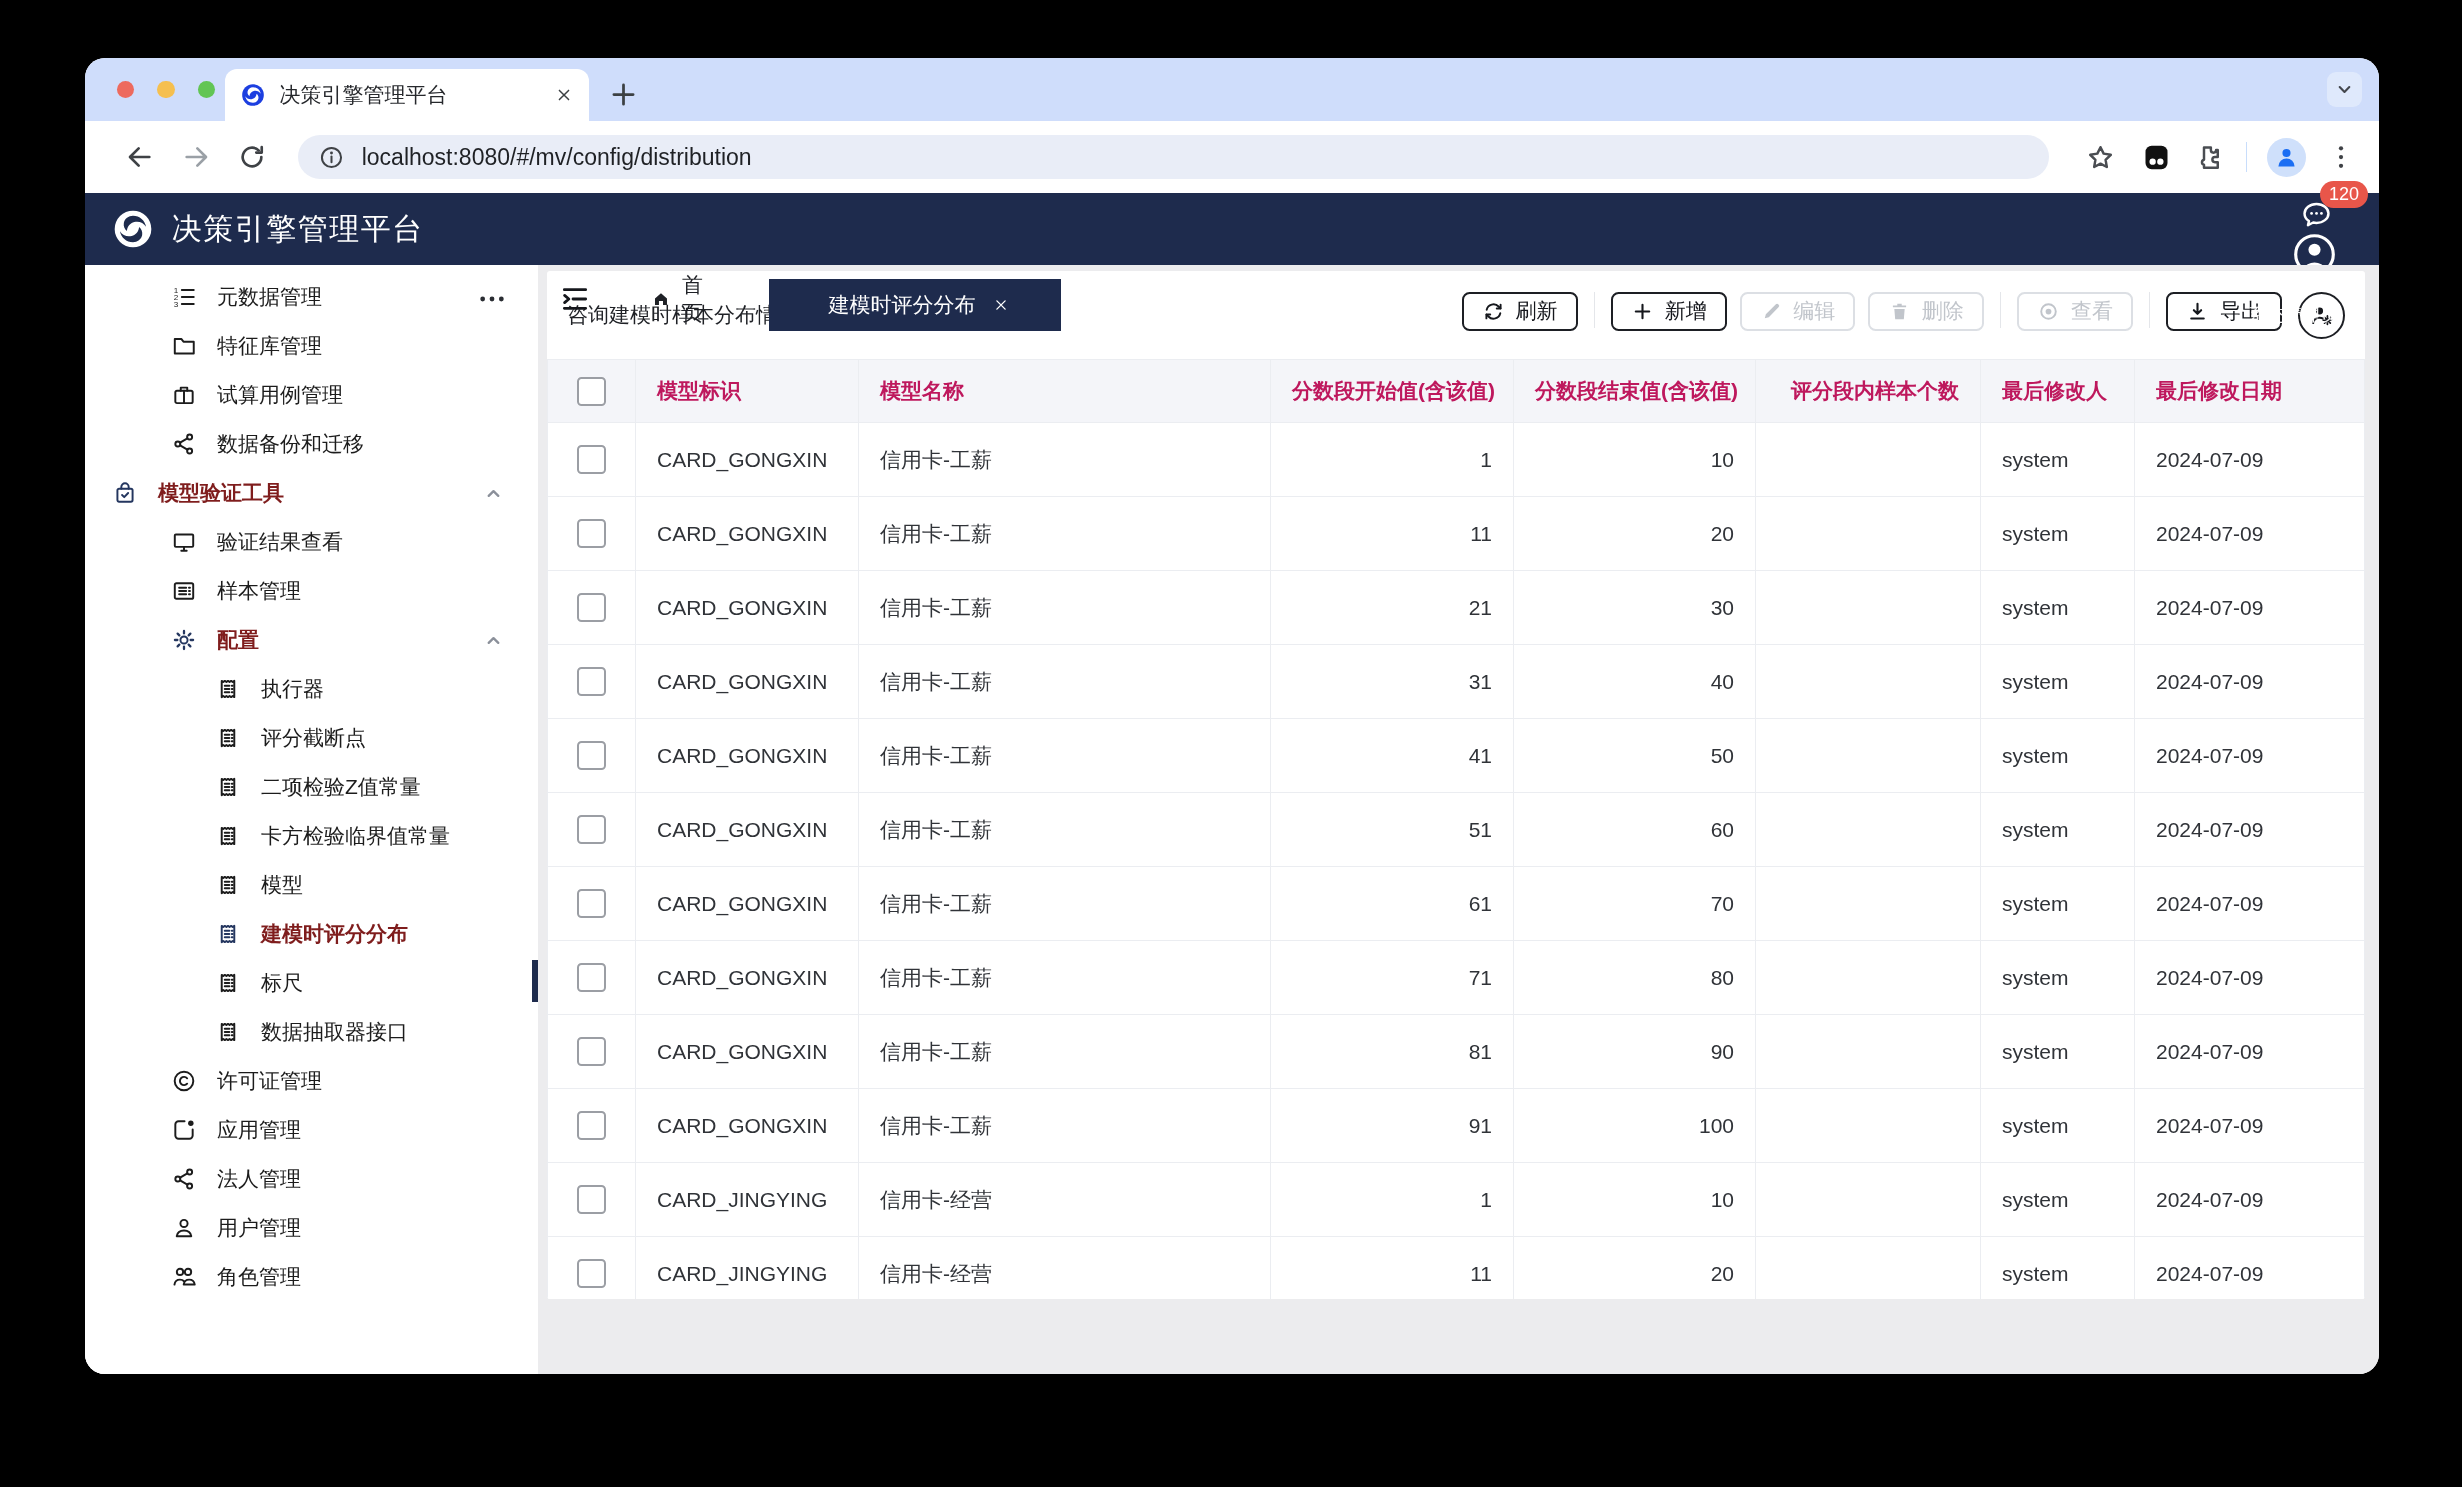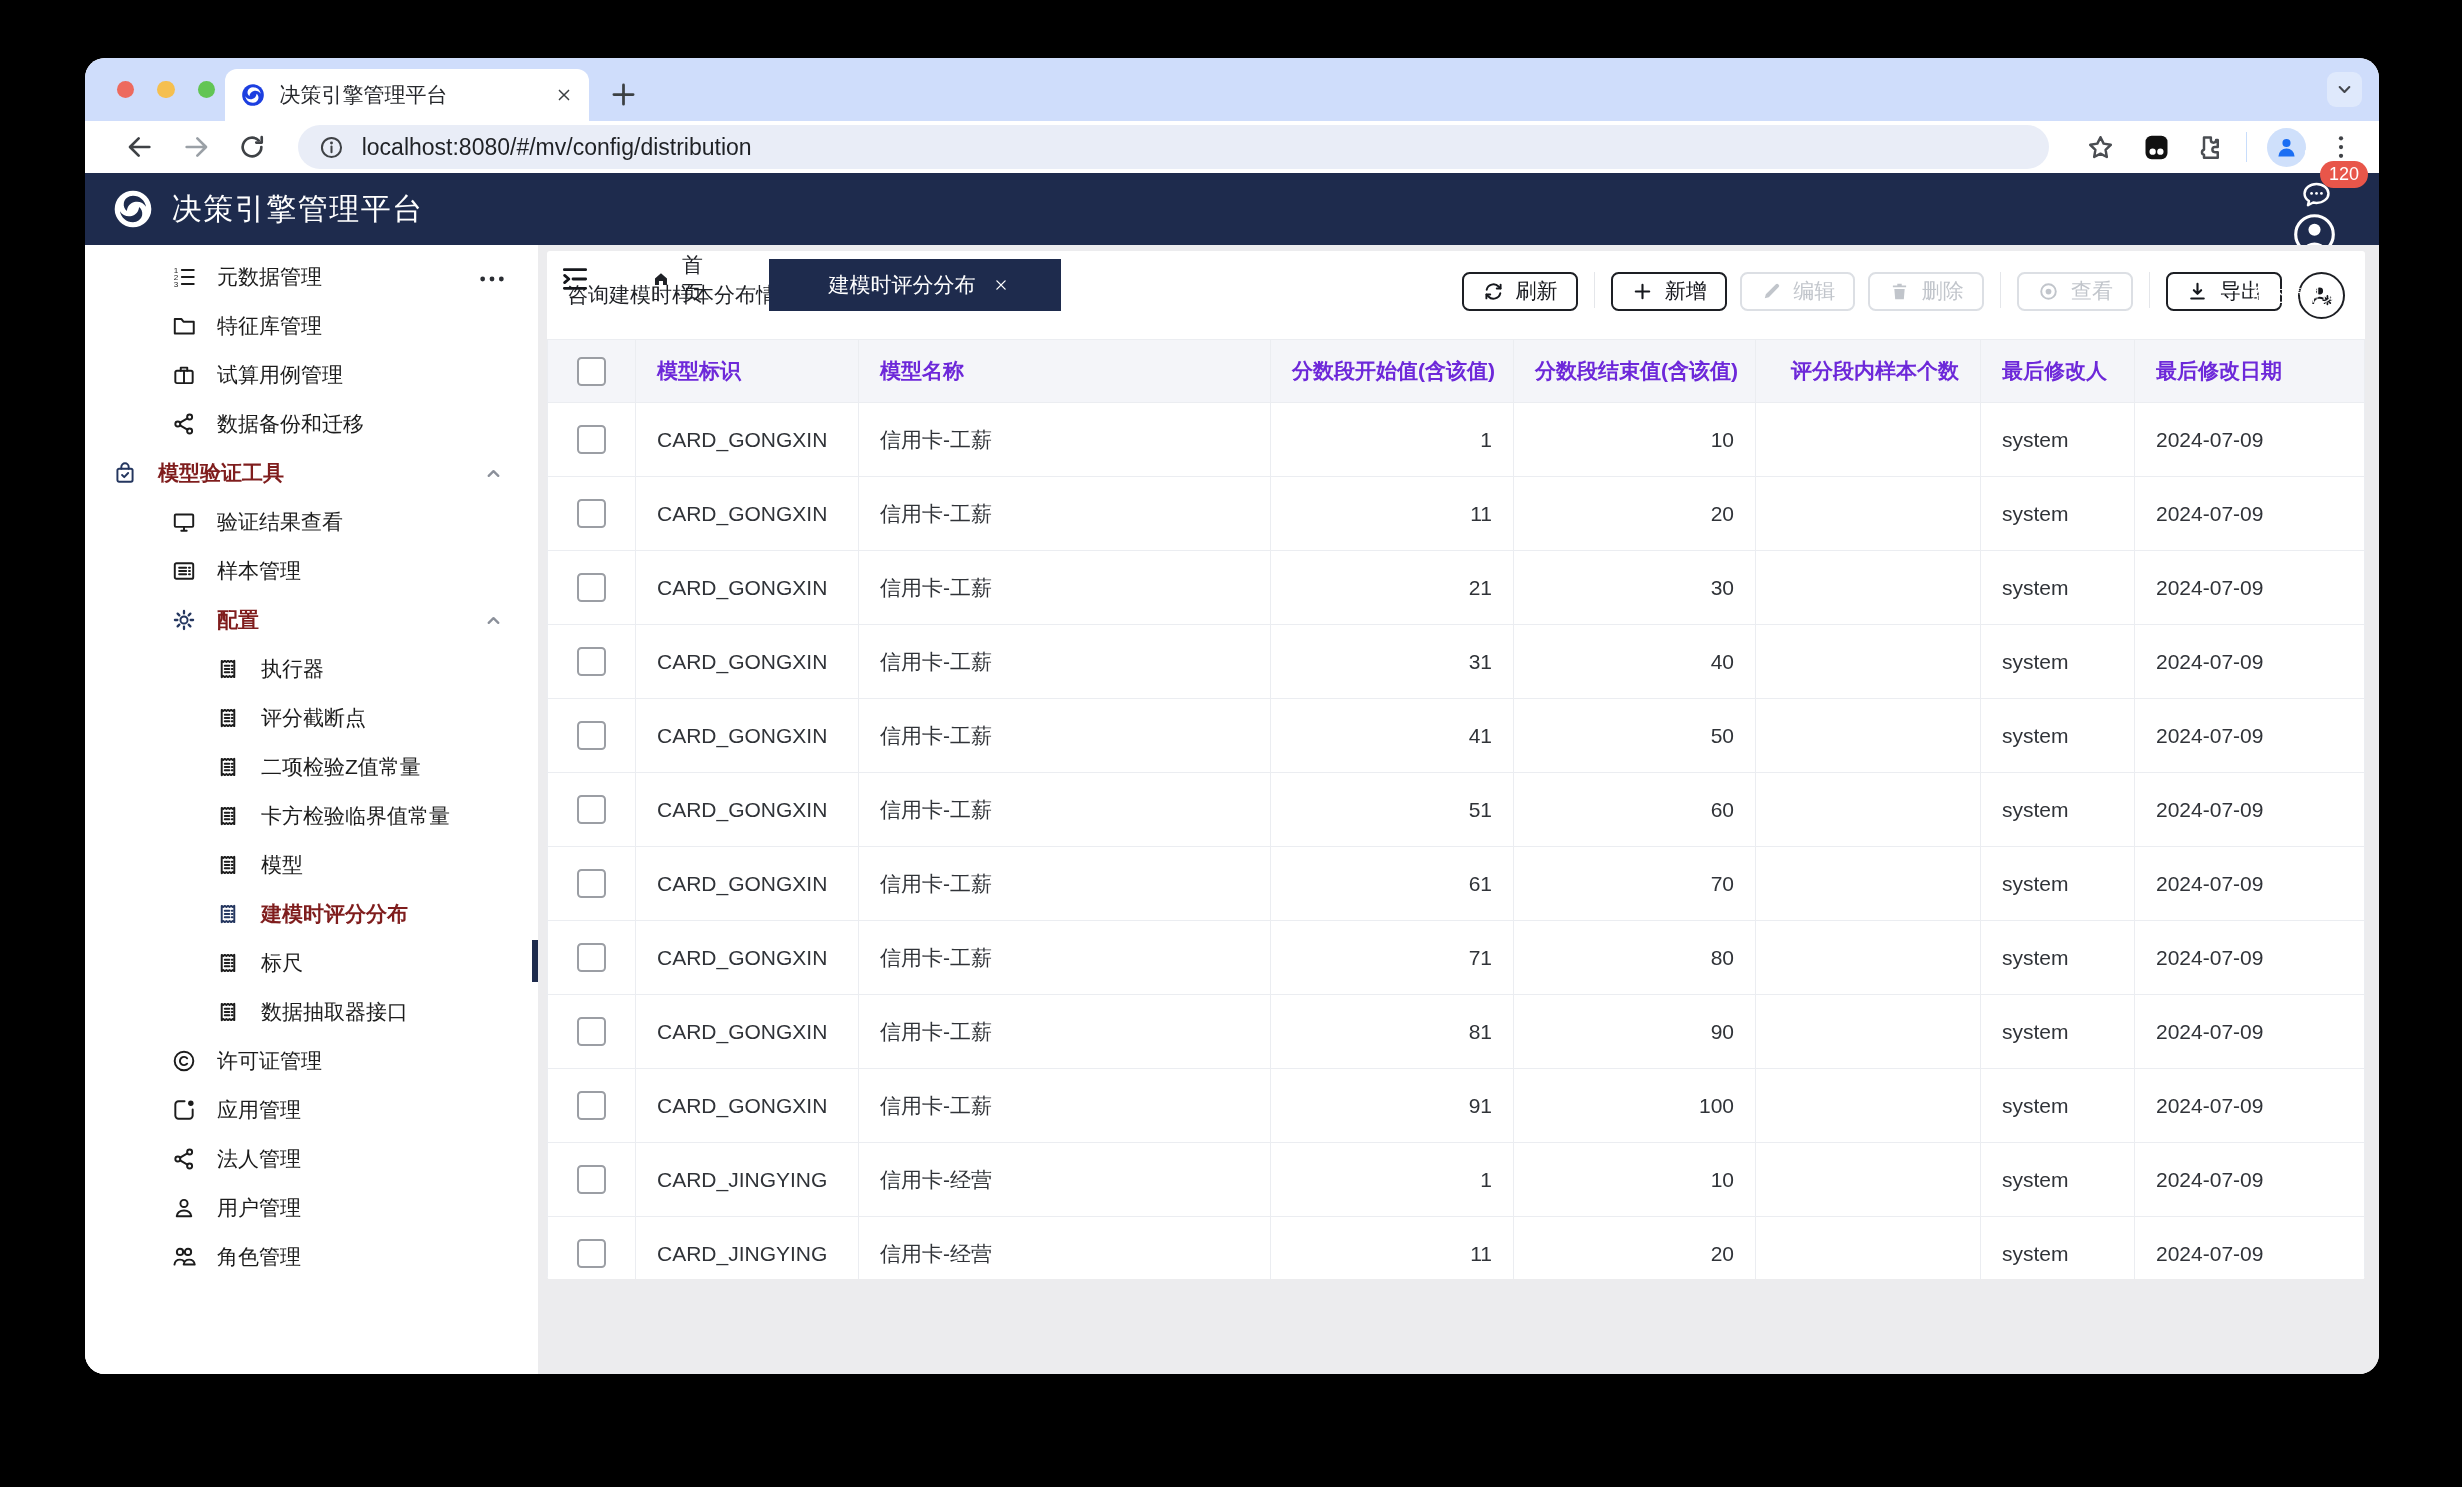--- a/index.html
+++ b/index.html
@@ -14,21 +14,21 @@
   .light.r{background:#ed6a5e;} .light.y{background:#f5bf4f;} .light.g{background:#62c554;}
   .btab{position:absolute;left:140px;top:11.4px;width:364px;height:52px;background:#fff;border-radius:12px 12px 0 0;display:flex;align-items:center;padding:0 15px;box-sizing:border-box;}
   .btab .fav{width:26px;height:26px;color:#1d3fe0;flex:none;}
   .btab .t{font-size:21px;color:#26282c;margin-left:13.6px;flex:1;white-space:nowrap;overflow:hidden;}
   .btab .x{width:20px;height:20px;color:#3c4043;flex:none;}
   .newtab{position:absolute;left:522px;top:20px;width:33px;height:33px;color:#3c4043;}
   .strip-chevron{position:absolute;right:16.7px;top:13.6px;width:35px;height:35px;border-radius:9px;background:#dfe9fc;color:#44474d;display:flex;align-items:center;justify-content:center;}
   .strip-chevron .ic{width:23px;height:23px;}
 
   
-  .btoolbar{height:52px;background:#fff;position:relative;flex:none;display:flex;align-items:center;}
+  .btoolbar{height:72px;background:#fff;position:relative;flex:none;display:flex;align-items:center;}
   .navic{width:32px;height:32px;color:#3f4246;}
   .navic.dim{color:#9aa0a6;}
   .nav-back{margin-left:39px;} .nav-fwd{margin-left:24px;} .nav-reload{margin-left:24px;}
   .urlpill{margin-left:30px;width:1751px;height:44px;border-radius:22px;background:#e9edf7;display:flex;align-items:center;padding:0 20px;box-sizing:border-box;}
   .urlpill .info{width:27px;height:27px;color:#3f4246;flex:none;}
   .urlpill .url{font-size:23px;color:#1f2125;margin-left:16.7px;white-space:nowrap;}
   .btoolbar .right{display:flex;align-items:center;margin-left:auto;margin-right:23px;gap:20px;}
   .btoolbar .right .sep{width:1.5px;height:30px;background:#c8ddfb;}
   .ext-dark{width:33px;height:33px;color:#111;}
   .star{width:33px;height:33px;color:#4a4d52;margin-right:3px;}
@@ -84,21 +84,21 @@
   .abtn{height:39px;border:2.3px solid #1d1f24;border-radius:7.6px;background:#fff;display:flex;align-items:center;padding:0 18px;font-size:21px;color:#15171c;gap:10.6px;cursor:pointer;font-family:inherit;}
   .abtn .ic{width:23px;height:23px;}
   .abtn.disabled{border-color:#dcdfe4;color:#c1c5cb;cursor:default;}
   .abtn.disabled .ic{color:#c1c5cb;}
   .asep{width:1.5px;height:36px;background:#e4e6ea;margin:0 3px;}
   .circlebtn{width:47px;height:47px;border-radius:50%;border:2.3px solid #1d1f24;background:#fff;display:flex;align-items:center;justify-content:center;color:#15171c;cursor:pointer;margin-left:3px;}
   .circlebtn .ic{width:26px;height:26px;}
 
   table.grid{border-collapse:collapse;table-layout:fixed;width:1816px;}
   table.grid th,table.grid td{border:1.5px solid #ebedf1;box-sizing:border-box;overflow:hidden;white-space:nowrap;}
-  table.grid th{height:63px;background:#f4f5f9;font-size:21px;font-weight:bold;color:#6d28d9;padding:0 21px;}
+  table.grid th{height:63px;background:#f4f5f9;font-size:21px;font-weight:bold;color:#be185d;padding:0 21px;}
   table.grid td{height:74px;font-size:21px;color:#303338;padding:0 21px;background:#fff;}
   .al{text-align:left;} .ar{text-align:right;} .ac{text-align:center;}
   .cbx{display:inline-block;width:25px;height:25px;border:2.3px solid #9b9ea4;border-radius:4.5px;background:#fff;vertical-align:middle;cursor:pointer;}
   svg{display:block;width:100%;height:100%;}
 </style>
 </head>
 <body>
 
 <div class="screen">
   <div class="window">

